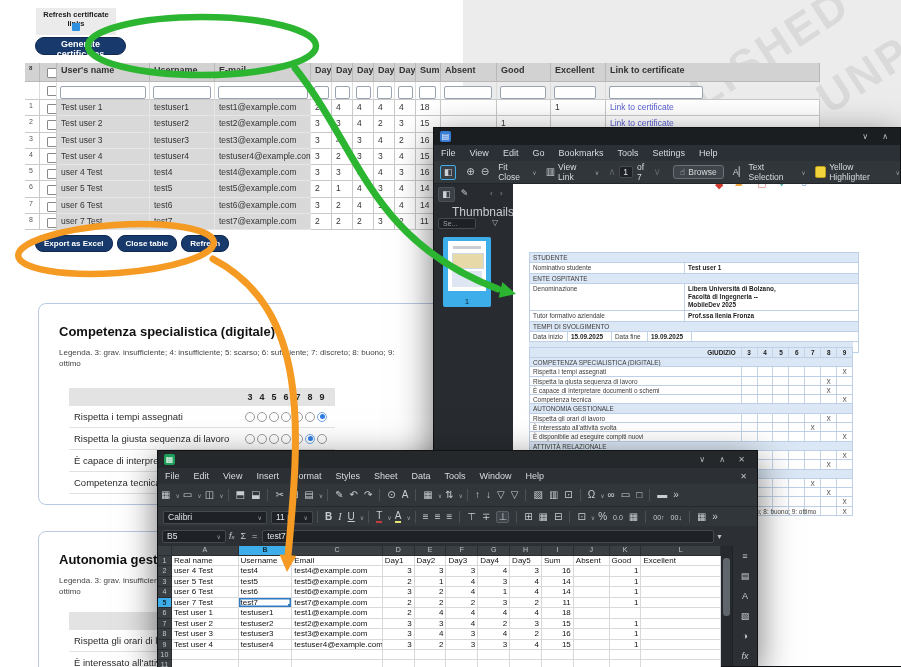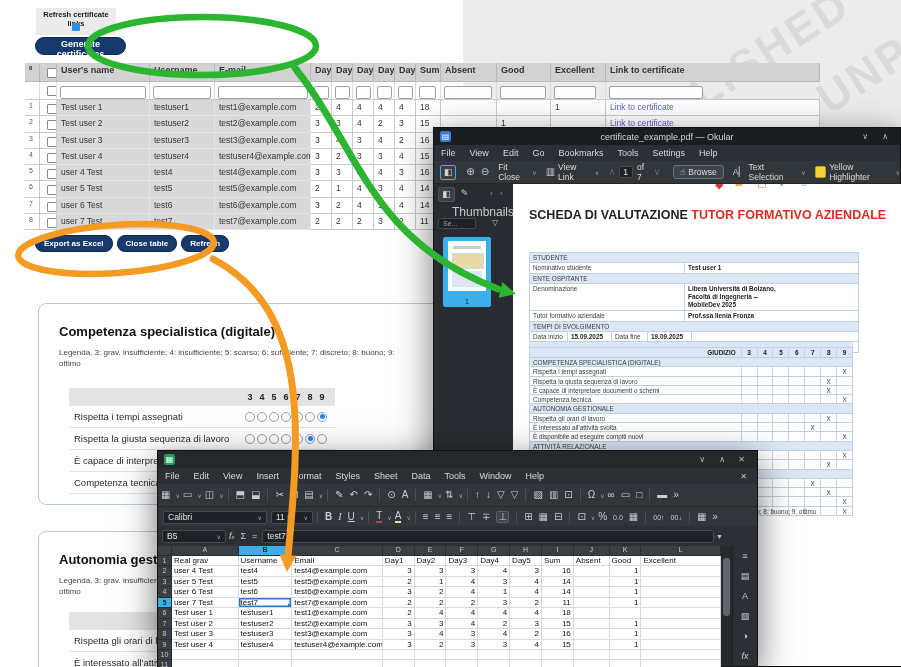--- a/index.html
+++ b/index.html
@@ -511,21 +511,20 @@
               <div class="radio"></div>
             </div>
           </div>
         </div>
     </div>
   </div>
 
   <div class="abs win" id="okular">
     <div class="titlebar">
       <span class="abs" style="left:6px;top:3px;width:11px;height:11px;background:#3a7bd5;border-radius:2px;color:#fff;font-size:8px;text-align:center;line-height:11px;">▤</span>
-      <span class="title-text">certificate_example.pdf — Okular</span>
       <span class="win-ctrl" style="right:32px;">∨</span>
       <span class="win-ctrl" style="right:12px;">∧</span>
     </div>
     <div class="menubar" id="okmenu">
         <div class="menu-item">File</div>
         <div class="menu-item">View</div>
         <div class="menu-item">Edit</div>
         <div class="menu-item">Go</div>
         <div class="menu-item">Bookmarks</div>
         <div class="menu-item">Tools</div>
@@ -575,23 +574,20 @@
       </div>
     </div>
 
     <div id="pdfpage">
       <div style="position:absolute;left:200px;top:0;width:140px;height:8px;overflow:hidden;">
         <span style="position:absolute;left:2px;top:-6px;font-size:11px;color:#d23b2f;">◆</span>
         <span style="position:absolute;left:22px;top:-7px;font-size:11px;color:#f0a63c;">▰</span>
         <span style="position:absolute;left:44px;top:-6px;font-size:10px;color:#e06a6a;">▢</span>
         <span style="position:absolute;left:66px;top:-6px;font-size:10px;color:#2fa7a0;">✓</span>
         <span style="position:absolute;left:88px;top:-6px;font-size:10px;color:#4a7fd0;">○</span>
-      </div>
-      <div style="position:absolute;left:16px;top:24px;font-size:12.5px;font-weight:bold;color:#222;white-space:nowrap;">
-        <span>SCHEDA DI VALUTAZIONE </span><span style="color:#e02b20;">TUTOR FORMATIVO AZIENDALE</span>
       </div>
       <div class="abs" id="pdfinfo" style="left:16px;top:68px;width:330px;border-top:1px solid #bdd0e7;">
           <div class="pdf-row pdf-sec" style="height: 9px;">
             <div class="pdf-cell" style="width: 100%;">STUDENTE</div>
           </div>
           <div class="pdf-row" style="min-height: 9px; height: 9.6px;">
             <div class="pdf-cell" style="width: 155px; border-right: 1px solid rgb(195, 212, 232);">Nominativo studente</div>
             <div class="pdf-cell pdf-b" style="flex: 1 1 0%; white-space: normal;">
               <div style="line-height: 8.4px;">Test user 1</div>
             </div>
@@ -922,21 +918,21 @@
           <div class="sh-hdr" style="width: 32px; height: 10px;">F</div>
           <div class="sh-hdr" style="width: 32px; height: 10px;">G</div>
           <div class="sh-hdr" style="width: 32px; height: 10px;">H</div>
           <div class="sh-hdr" style="width: 32px; height: 10px;">I</div>
           <div class="sh-hdr" style="width: 36px; height: 10px;">J</div>
           <div class="sh-hdr" style="width: 32px; height: 10px;">K</div>
           <div class="sh-hdr" style="width: 80px; height: 10px;">L</div>
         </div>
         <div class="sh-row" style="height: 10.45px;">
           <div class="sh-hdr" style="width: 14px; line-height: 10px;">1</div>
-          <div class="sh-cell" style="width: 67px; line-height: 10px;">Real grav</div>
+          <div class="sh-cell" style="width: 67px; line-height: 10px;">Real name</div>
           <div class="sh-cell" style="width: 54px; line-height: 10px;">Username</div>
           <div class="sh-cell" style="width: 91px; line-height: 10px;">Email</div>
           <div class="sh-cell" style="width: 32px; line-height: 10px;">Day1</div>
           <div class="sh-cell" style="width: 32px; line-height: 10px;">Day2</div>
           <div class="sh-cell" style="width: 32px; line-height: 10px;">Day3</div>
           <div class="sh-cell" style="width: 32px; line-height: 10px;">Day4</div>
           <div class="sh-cell" style="width: 32px; line-height: 10px;">Day5</div>
           <div class="sh-cell" style="width: 32px; line-height: 10px;">Sum</div>
           <div class="sh-cell" style="width: 36px; line-height: 10px;">Absent</div>
           <div class="sh-cell" style="width: 32px; line-height: 10px;">Good</div>

